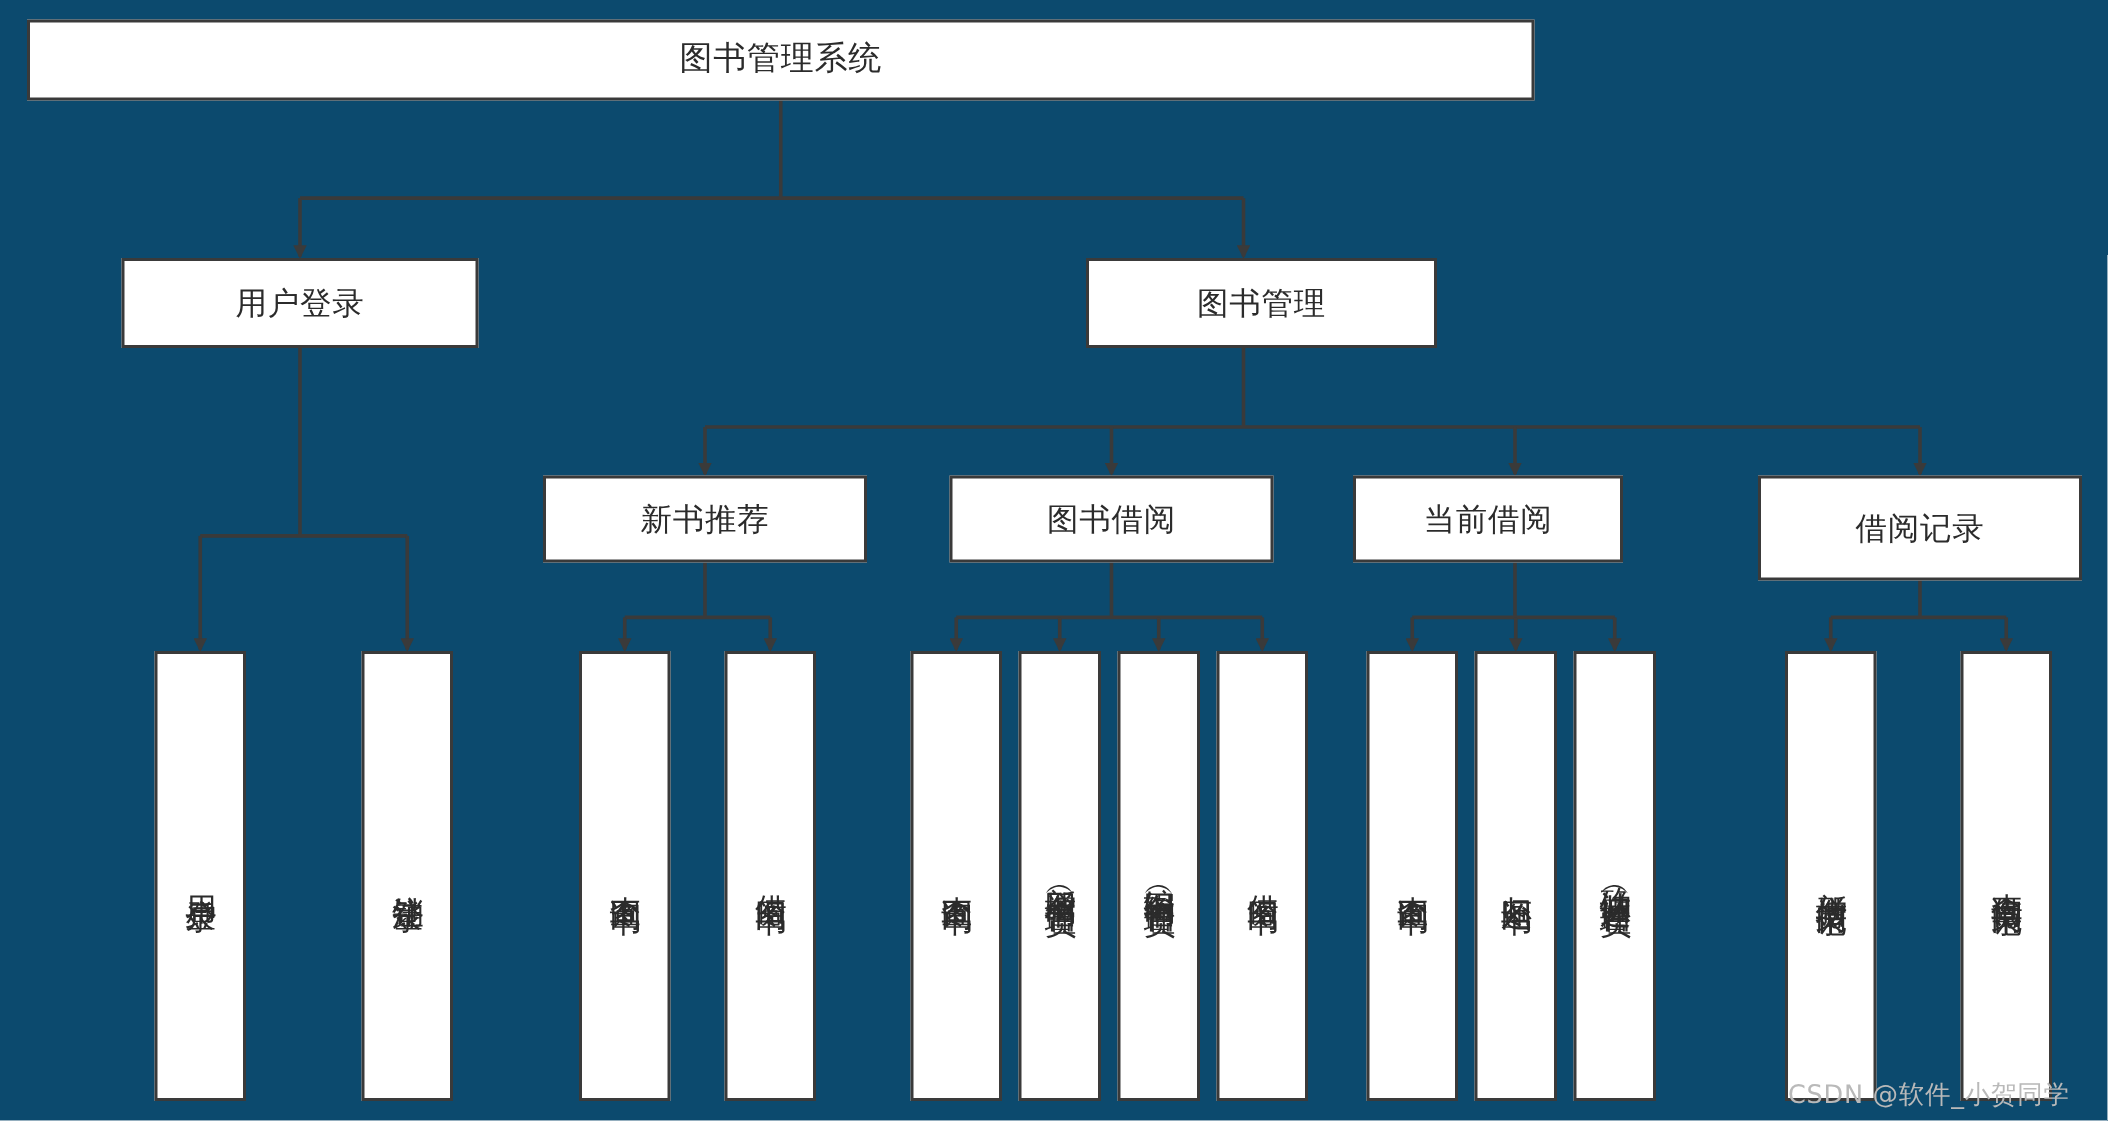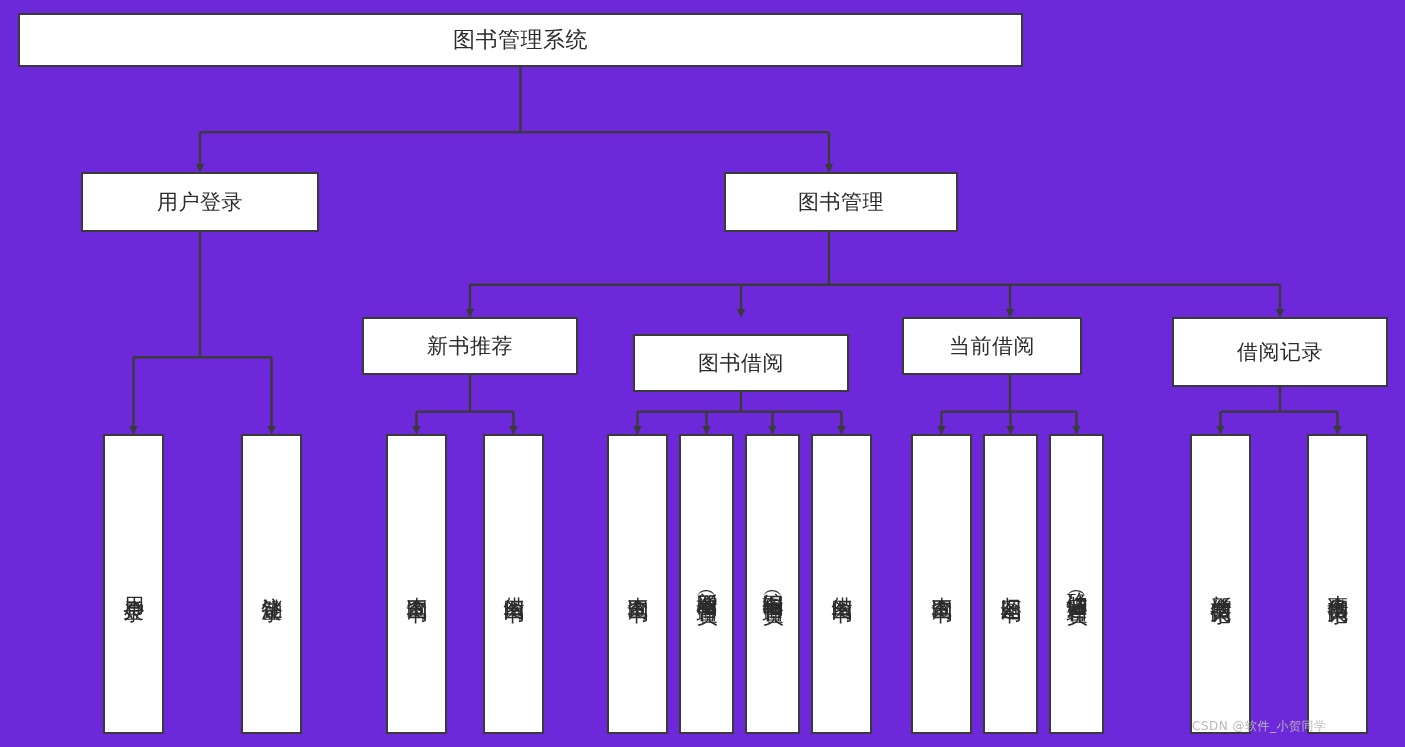--- a/index.html
+++ b/index.html
@@ -7,21 +7,21 @@
     padding: 0;
     background: #ffffff;
   }
   body {
     font-family: "DejaVu Sans", "Liberation Sans", sans-serif;
   }
   #canvas {
     position: relative;
     width: 1405px;
     height: 747px;
-    background: #6d28d9;
+    background: #0c4a6e;
     overflow: hidden;
   }
   #edges {
     position: absolute;
     left: 0;
     top: 0;
     width: 1405px;
     height: 747px;
   }
   .node {
@@ -57,21 +57,21 @@
     writing-mode: vertical-rl;
     text-orientation: upright;
     font-size: 21px;
     letter-spacing: 2px;
     line-height: 1;
     white-space: nowrap;
     max-height: 260px;
   }
   .watermark {
     position: absolute;
-    font-size: 12px;
+    font-size: 17px;
     color: #b9b9b9;
     white-space: nowrap;
     letter-spacing: 0.5px;
   }
 </style>
 </head>
 <body>
 
 <div id="canvas">
 
@@ -117,21 +117,21 @@
       </div>
       <div class="node horiz" style="left: 81px; top: 172px; width: 238px; height: 60px;">
         <span class="label">用户登录</span>
       </div>
       <div class="node horiz" style="left: 712px; top: 172px; width: 234px; height: 60px; margin-left: 12px;">
         <span class="label">图书管理</span>
       </div>
       <div class="node horiz" style="left: 362px; top: 317px; width: 216px; height: 58px;">
         <span class="label">新书推荐</span>
       </div>
-      <div class="node horiz" style="left: 633px; top: 334px; width: 216px; height: 58px;">
+      <div class="node horiz" style="left: 633px; top: 317px; width: 216px; height: 58px;">
         <span class="label">图书借阅</span>
       </div>
       <div class="node horiz" style="left: 902px; top: 317px; width: 180px; height: 58px;">
         <span class="label">当前借阅</span>
       </div>
       <div class="node horiz" style="left: 1172px; top: 317px; width: 216px; height: 70px;">
         <span class="label">借阅记录</span>
       </div>
       <div class="node vert" style="left: 103px; top: 434px; width: 61px; height: 300px;">
         <span class="label">用户登录</span>

